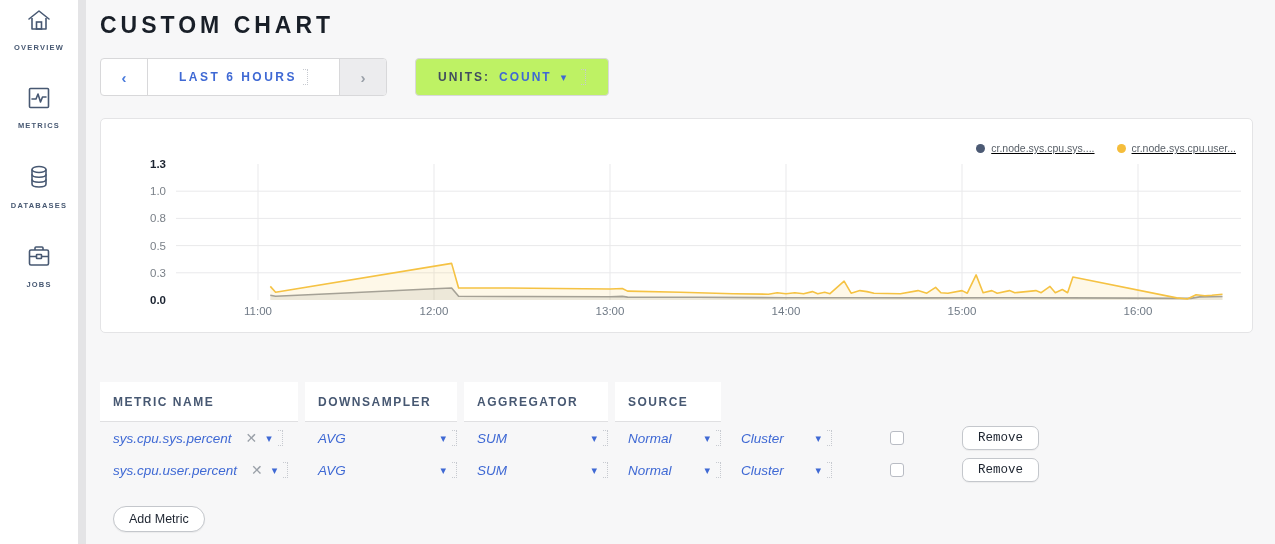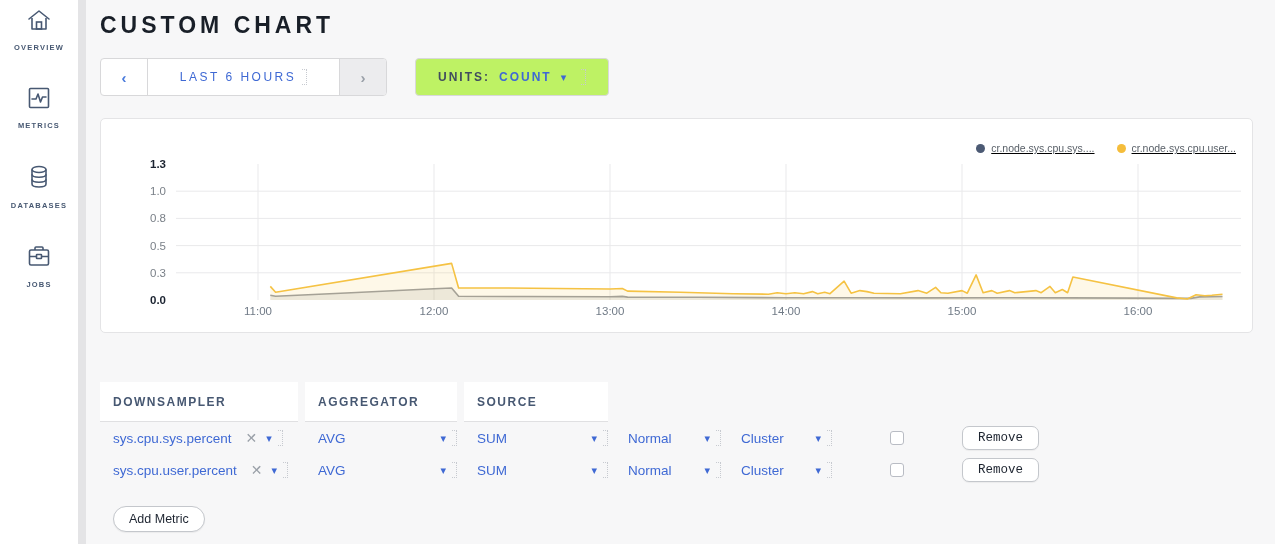--- a/index.html
+++ b/index.html
@@ -14,21 +14,21 @@
   .side-label { margin-top:7px; font-size:7.5px; font-weight:bold; letter-spacing:1.2px; color:#475872; }
 
   
   .main { flex:1; padding:10px 22px 0 14px; }
   .page-title { font-size:23px; font-weight:800; letter-spacing:4px; color:#191f28; margin-top:2px; }
 
   .controls { display:flex; margin-top:19px; gap:28px; }
   .timewin { display:flex; border:1px solid #d8d8da; border-radius:4px; background:#fff; height:38px; overflow:hidden; }
   .tw-btn { width:47px; display:flex; align-items:center; justify-content:center; font-size:15px; font-weight:bold; cursor:pointer; }
   .tw-prev { color:#4a7bdc; border-right:1px solid #d8d8da; }
-  .tw-range { width:191px; display:flex; align-items:center; justify-content:center; color:#3f69d4; font-size:12px; font-weight:normal; letter-spacing:2.5px; cursor:pointer; position:relative; }
+  .tw-range { width:191px; display:flex; align-items:center; justify-content:center; color:#3f69d4; font-size:12px; font-weight:bold; letter-spacing:2.5px; cursor:pointer; position:relative; }
   .tw-next { color:#9aa0a8; background:#ececee; border-left:1px solid #d8d8da; }
   .units { display:flex; align-items:center; border:1px solid #d8d8da; border-radius:4px; background:#bef264; height:38px; padding:0 22px; gap:9px; cursor:pointer; }
   .units-label { color:#414c5e; font-size:12px; font-weight:bold; letter-spacing:2px; }
   .units-value { color:#3f69d4; font-size:12px; font-weight:bold; letter-spacing:2px; }
   .caret { color:#3f69d4; font-size:11px; }
   .sel-edge { width:5px; height:16px; border-right:1px dotted #c7cad0; border-top:1px dotted #c7cad0; border-bottom:1px dotted #c7cad0; margin-left:6px; }
 
   
   .chart-card { position:relative; margin-top:22px; background:#fff; border:1px solid #e4e4e6; border-radius:5px; height:215px; }
   .legend { position:absolute; top:23px; right:16px; display:flex; gap:22px;text-decoration:underline; }
@@ -37,21 +37,21 @@
   .legend-label { font-size:10.5px; color:#596068; }
   .chart-svg { position:absolute; left:0; top:30px; }
   .chart-svg text { font-family:"Liberation Sans", sans-serif; }
 
   
   .metrics { margin-top:49px; }
   .mgrid { display:grid; grid-template-columns:198px 152px 144px 106px 104px 116px 110px; column-gap:7px; align-items:center; }
   .mhead { height:40px; background:#fff; border-bottom:1px solid #e0e0e2; display:flex; align-items:center; padding-left:13px; font-size:12px; font-weight:bold; letter-spacing:1.5px; color:#475872; }
   .mrow-cell { height:32px; display:flex; align-items:center; padding-left:13px; }
   .sel { display:flex; align-items:center; cursor:pointer; }
-  .sel-value { color:#3f69d4; font-size:13.5px; }
+  .sel-value { color:#3f69d4; font-size:13.5px;font-style:italic; }
   .sel .caret { margin-left:9px; }
   .clear-x { color:#9aa0a8; font-size:14px; margin-left:14px; cursor:pointer; }
   .cell-center { justify-content:center; padding-left:0; }
   .metric-sel .sel-value { letter-spacing:0; }
   input[type=checkbox] { width:14px; height:14px; accent-color:#fff; border:1px solid #b9bcc4; border-radius:3px; appearance:none; background:#fff; cursor:pointer; }
   .btn { background:#fff; border:1px solid #c4c7cc; color:#1d2430; font-size:12.5px; cursor:pointer; box-shadow:0 1px 1px rgba(0,0,0,0.05); }
   .remove-btn { border-radius:7px; padding:4px 15px;font-family:Liberation Mono, monospace; }
   .add-btn { border-radius:13px; padding:5px 15px; margin-top:20px; margin-left:13px; }
 </style>
 </head>
@@ -158,20 +158,21 @@
         <text x="65" y="155" text-anchor="end" font-size="11.5" fill="#1b2330" font-weight="bold">0.0</text>
         <path d="M169.3 146.3 L174.6 147.3 L245.0 144.0 L333.0 139.8 L350.6 139.0 L357.6 147.3 L421.0 147.5 L509.0 147.7 L521.3 147.4 L526.6 148.1 L597.0 148.3 L685.0 148.7 L755.4 148.7 L825.8 148.9 L896.2 148.7 L966.6 148.9 L1037.0 149.1 L1075.7 149.4 L1089.8 149.4 L1098.6 147.9 L1121.5 147.5 L1121.5 151 L169.3 151 Z" fill="rgba(150,153,158,0.18)" stroke="none"></path>
         <path d="M169.3 146.3 L174.6 147.3 L245.0 144.0 L333.0 139.8 L350.6 139.0 L357.6 147.3 L421.0 147.5 L509.0 147.7 L521.3 147.4 L526.6 148.1 L597.0 148.3 L685.0 148.7 L755.4 148.7 L825.8 148.9 L896.2 148.7 L966.6 148.9 L1037.0 149.1 L1075.7 149.4 L1089.8 149.4 L1098.6 147.9 L1121.5 147.5" fill="none" stroke="#9a9da2" stroke-width="1.6" stroke-linejoin="round"></path>
         <path d="M169.3 137.4 L174.6 143.2 L350.6 114.4 L357.6 139.0 L403.4 139.0 L456.2 139.5 L509.0 140.0 L521.3 139.5 L526.6 142.1 L579.4 143.2 L632.2 144.7 L667.4 145.2 L676.2 143.7 L685.0 144.7 L693.8 143.7 L702.6 144.7 L711.4 142.6 L716.7 144.7 L723.7 143.2 L729.0 144.7 L743.1 132.2 L750.1 144.2 L758.9 141.6 L766.0 142.6 L773.0 144.2 L799.4 144.7 L817.0 141.6 L825.8 144.2 L834.6 138.4 L839.9 143.7 L846.9 144.2 L861.0 141.6 L866.3 144.2 L875.1 125.9 L882.1 143.7 L890.9 141.6 L896.2 144.2 L908.5 141.6 L913.8 143.7 L934.9 141.6 L940.2 143.7 L949.0 137.4 L954.3 143.7 L961.3 140.5 L966.6 143.7 L971.9 128.0 L1075.7 148.9 L1086.3 150.0 L1095.1 145.8 L1103.9 146.8 L1110.9 146.3 L1121.5 145.2 L1121.5 151 L169.3 151 Z" fill="rgba(245,194,67,0.12)" stroke="none"></path>
         <path d="M169.3 137.4 L174.6 143.2 L350.6 114.4 L357.6 139.0 L403.4 139.0 L456.2 139.5 L509.0 140.0 L521.3 139.5 L526.6 142.1 L579.4 143.2 L632.2 144.7 L667.4 145.2 L676.2 143.7 L685.0 144.7 L693.8 143.7 L702.6 144.7 L711.4 142.6 L716.7 144.7 L723.7 143.2 L729.0 144.7 L743.1 132.2 L750.1 144.2 L758.9 141.6 L766.0 142.6 L773.0 144.2 L799.4 144.7 L817.0 141.6 L825.8 144.2 L834.6 138.4 L839.9 143.7 L846.9 144.2 L861.0 141.6 L866.3 144.2 L875.1 125.9 L882.1 143.7 L890.9 141.6 L896.2 144.2 L908.5 141.6 L913.8 143.7 L934.9 141.6 L940.2 143.7 L949.0 137.4 L954.3 143.7 L961.3 140.5 L966.6 143.7 L971.9 128.0 L1075.7 148.9 L1086.3 150.0 L1095.1 145.8 L1103.9 146.8 L1110.9 146.3 L1121.5 145.2" fill="none" stroke="#f5c243" stroke-width="1.6" stroke-linejoin="round"></path>
       </svg>
   </div>
 
   <div class="metrics">
     <div class="mgrid" id="mhead-row">
+        <div class="mhead">METRIC NAME</div>
         <div class="mhead">DOWNSAMPLER</div>
         <div class="mhead">AGGREGATOR</div>
         <div class="mhead">SOURCE</div>
       </div>
     <div id="mrows">
   <div class="mgrid mrow">
     <div class="mrow-cell sel metric-sel">
       <span class="sel-value">sys.cpu.sys.percent</span>
       <span class="clear-x">✕</span>
       <span class="caret">▾</span>

